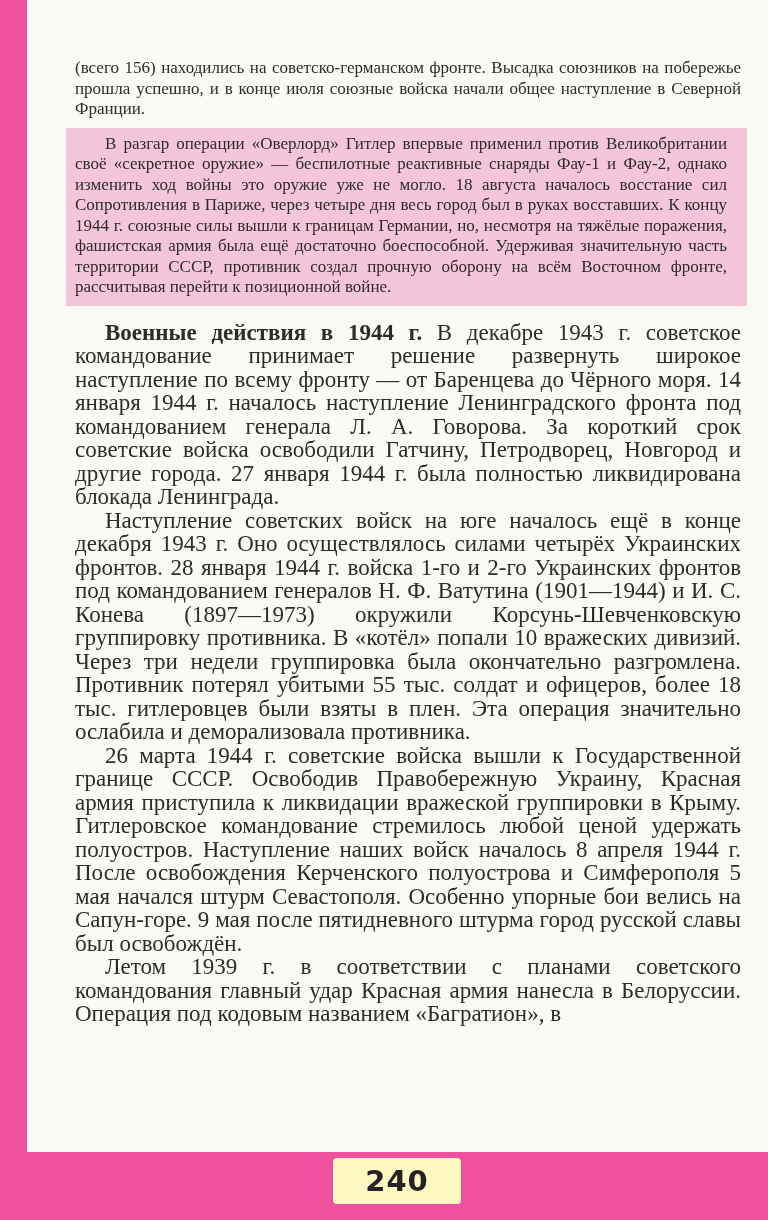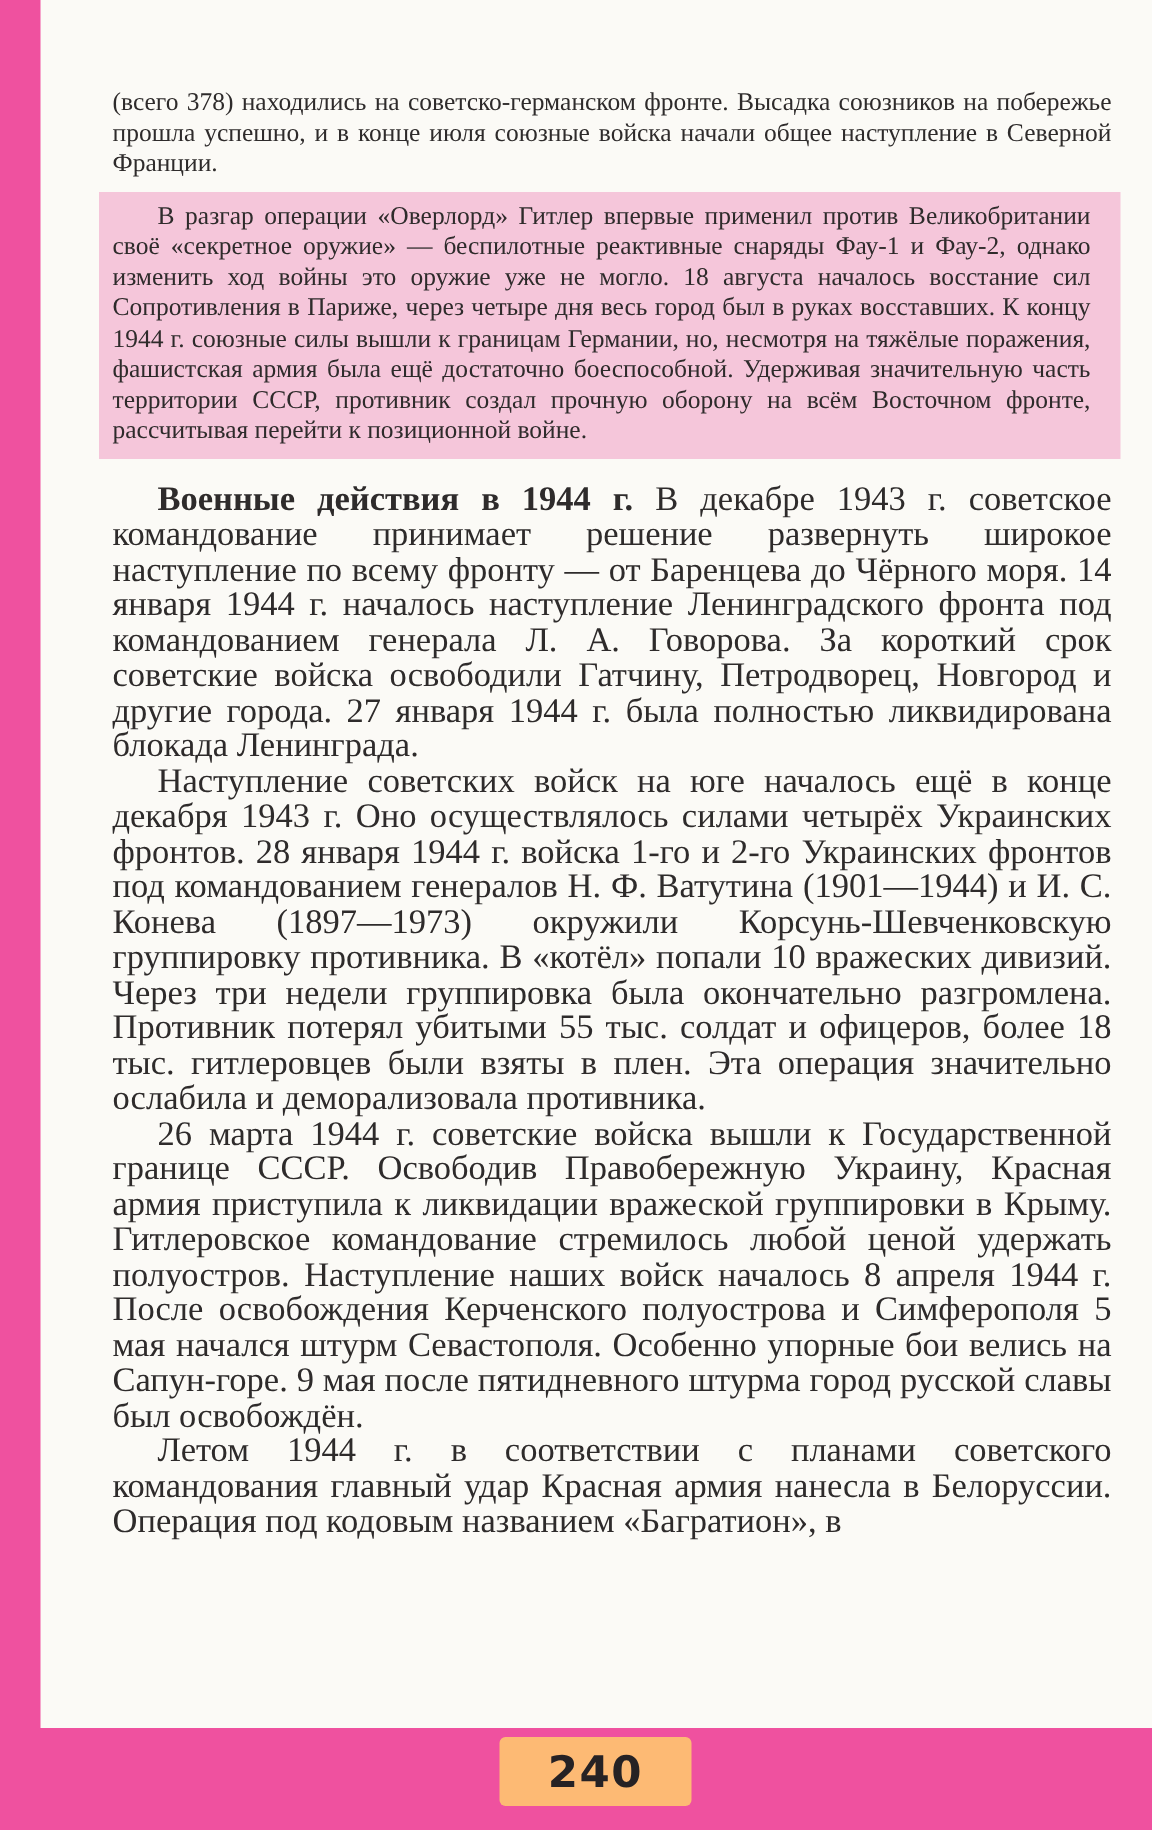--- a/index.html
+++ b/index.html
@@ -21,21 +21,21 @@
   .bottom-band {
     position: absolute;
     left: 0; bottom: 0;
     width: 768px; height: 68px;
     background: #ef519f;
   }
   .page-number-box {
     position: absolute;
     left: 333px; bottom: 16px;
     width: 128px; height: 46px;
-    background: #fdba74;
+    background: #fef9c3;
     border-radius: 4px;
     display: flex; align-items: center; justify-content: center;
     font-family: "DejaVu Sans", sans-serif;
     font-weight: bold;
     font-size: 29px;
     color: #262224;
     letter-spacing: 1px;
   }
   .content {
     position: absolute;
@@ -62,31 +62,31 @@
   .first-body { margin-top: 15px; }
   b { font-weight: bold; }
 </style>
 </head>
 <body>
 
 <div class="left-stripe"></div>
 
 <div class="content">
 
-  <p class="small">(всего 378) находились на советско-германском фронте. Высадка союзников на побережье прошла успешно, и в конце июля союзные войска начали общее наступление в Северной Франции.</p>
+  <p class="small">(всего 156) находились на советско-германском фронте. Высадка союзников на побережье прошла успешно, и в конце июля союзные войска начали общее наступление в Северной Франции.</p>
 
   <p class="small indent highlight">В разгар операции «Оверлорд» Гитлер впервые применил против Великобритании своё «секретное оружие» — беспилотные реактивные снаряды Фау-1 и Фау-2, однако изменить ход войны это оружие уже не могло. 18 августа началось восстание сил Сопротивления в Париже, через четыре дня весь город был в руках восставших. К концу 1944 г. союзные силы вышли к границам Германии, но, несмотря на тяжёлые поражения, фашистская армия была ещё достаточно боеспособной. Удерживая значительную часть территории СССР, противник создал прочную оборону на всём Восточном фронте, рассчитывая перейти к позиционной войне.</p>
 
   <p class="body-text indent first-body"><b>Военные действия в 1944 г.</b><span> В декабре 1943 г. советское командование принимает решение развернуть широкое наступление по всему фронту — от Баренцева до Чёрного моря. 14 января 1944 г. началось наступление Ленинградского фронта под командованием генерала Л. А. Говорова. За короткий срок советские войска освободили Гатчину, Петродворец, Новгород и другие города. 27 января 1944 г. была полностью ликвидирована блокада Ленинграда.</span></p>
 
   <p class="body-text indent">Наступление советских войск на юге началось ещё в конце декабря 1943 г. Оно осуществлялось силами четырёх Украинских фронтов. 28 января 1944 г. войска 1-го и 2-го Украинских фронтов под командованием генералов Н. Ф. Ватутина (1901—1944) и И. С. Конева (1897—1973) окружили Корсунь-Шевченковскую группировку противника. В «котёл» попали 10 вражеских дивизий. Через три недели группировка была окончательно разгромлена. Противник потерял убитыми 55 тыс. солдат и офицеров, более 18 тыс. гитлеровцев были взяты в плен. Эта операция значительно ослабила и деморализовала противника.</p>
 
   <p class="body-text indent">26 марта 1944 г. советские войска вышли к Государственной границе СССР. Освободив Правобережную Украину, Красная армия приступила к ликвидации вражеской группировки в Крыму. Гитлеровское командование стремилось любой ценой удержать полуостров. Наступление наших войск началось 8 апреля 1944 г. После освобождения Керченского полуострова и Симферополя 5 мая начался штурм Севастополя. Особенно упорные бои велись на Сапун-горе. 9 мая после пятидневного штурма город русской славы был освобождён.</p>
 
-  <p class="body-text indent">Летом 1944 г. в соответствии с планами советского командования главный удар Красная армия нанесла в Белоруссии. Операция под кодовым названием «Багратион», в</p>
+  <p class="body-text indent">Летом 1939 г. в соответствии с планами советского командования главный удар Красная армия нанесла в Белоруссии. Операция под кодовым названием «Багратион», в</p>
 
 </div>
 
 <div class="bottom-band"></div>
 
 <div class="page-number-box">
   <span>240</span>
 </div>
 
 </body></html>

